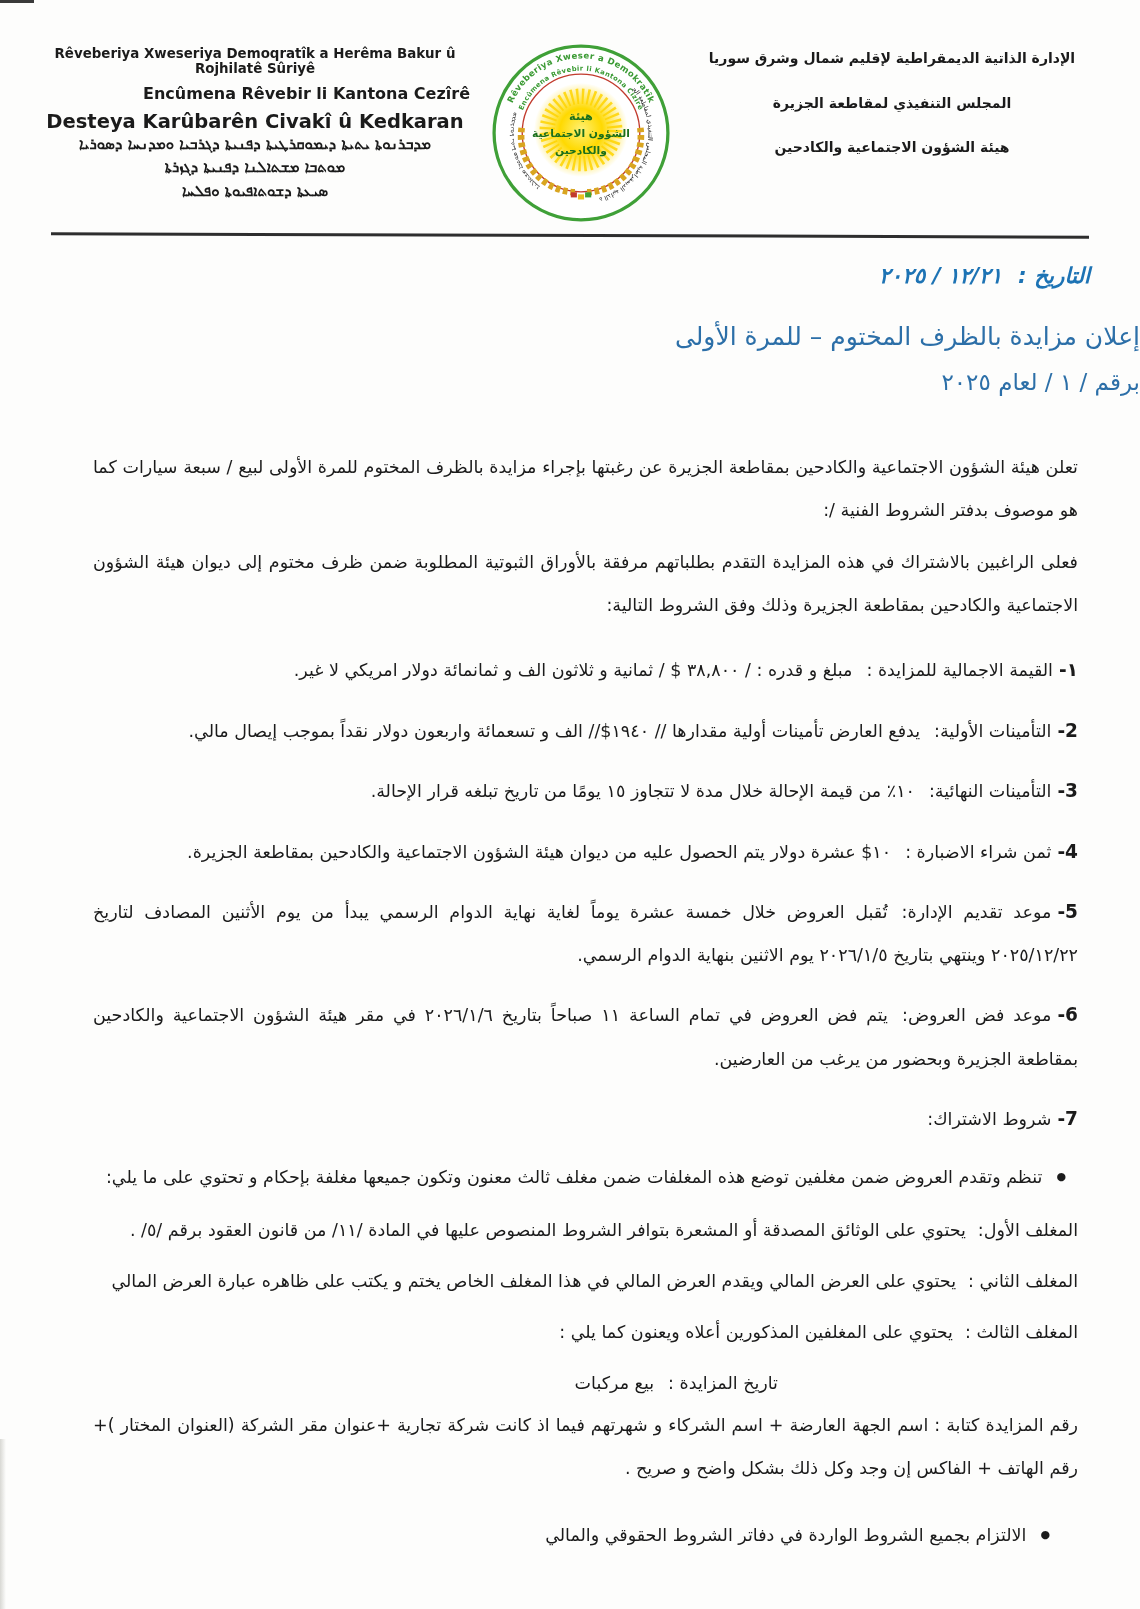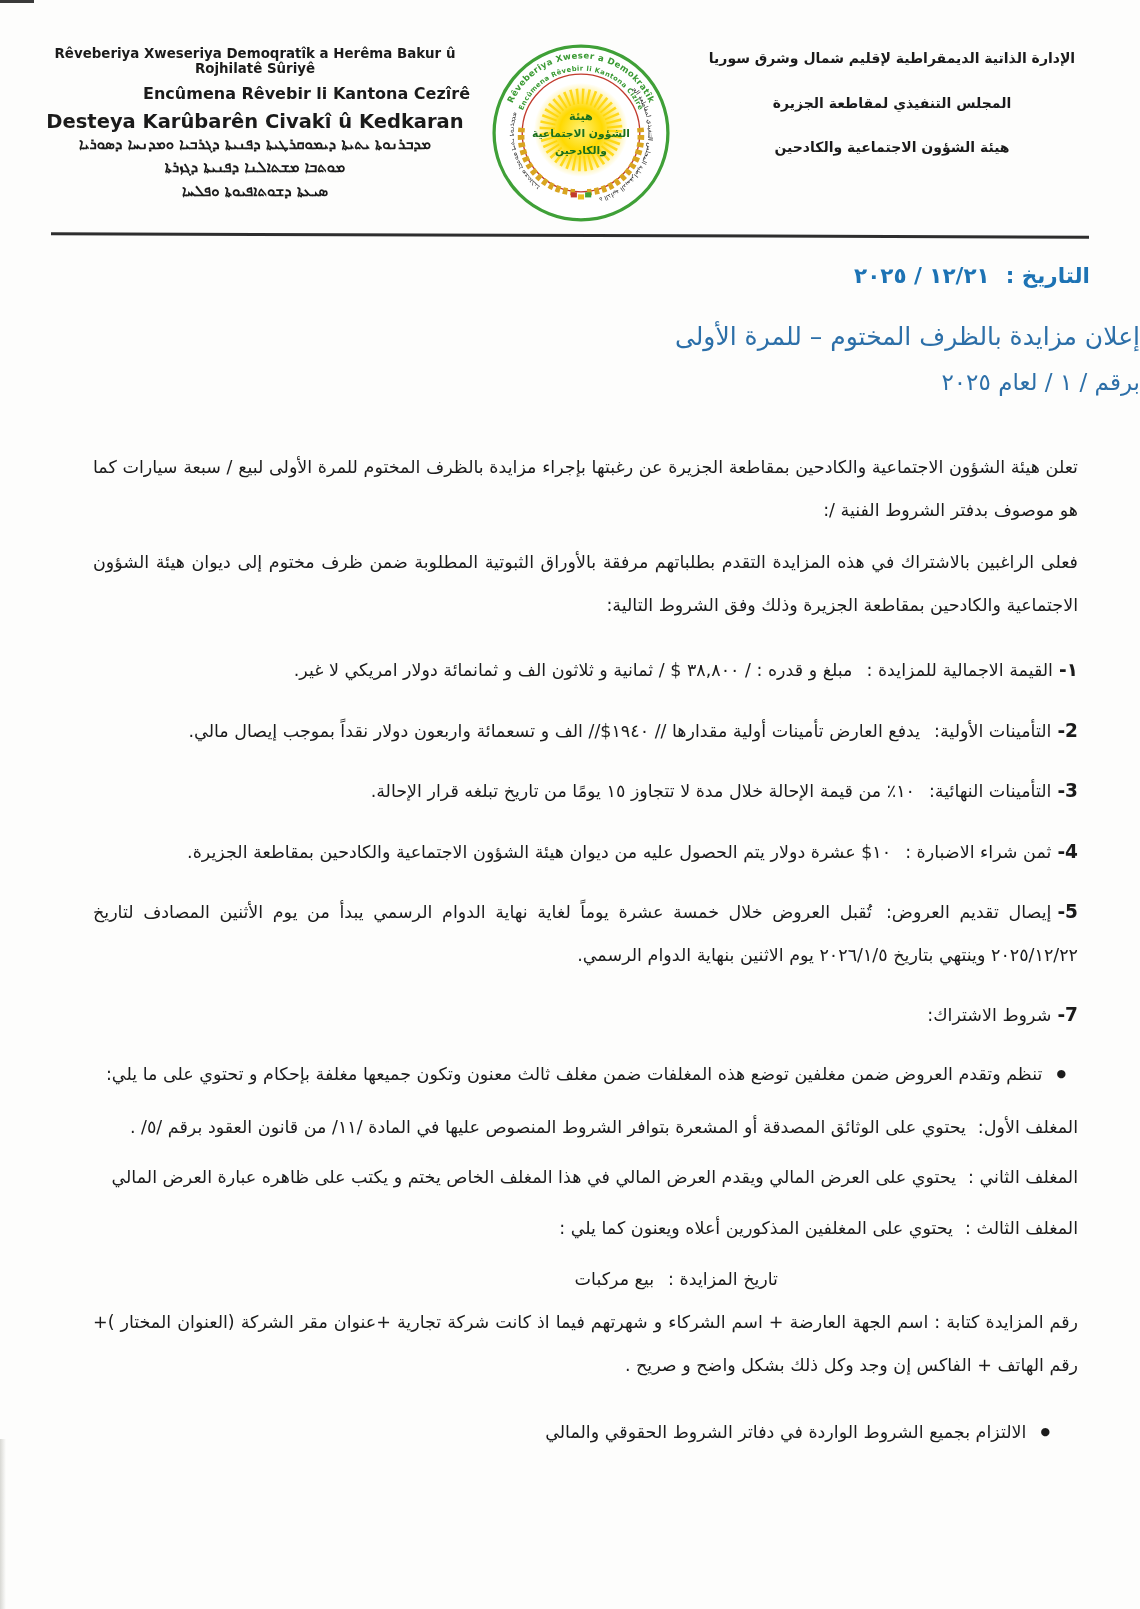--- a/index.html
+++ b/index.html
@@ -23,21 +23,21 @@
   .hl1{font-size:13.4px;font-weight:700;margin:0;}
   .hl2{font-size:16px;font-weight:700;margin:8px 0 0 0;text-align:right;}
   .hl3{font-size:19.5px;font-weight:600;margin:7px 0 0 0;}
   .syr{direction:rtl;font-size:15px;font-weight:700;margin:0 0 0 0;line-height:1.55;}
 
   .rule{width:1038px;margin:10px auto 0 auto;border-top:3px solid #2e2e2e;
     transform:rotate(0.18deg);}
 
   
   .date-line{direction:rtl;text-align:right;padding:26px 50px 0 0;
-    color:#1d73b4;font-weight:700;font-size:21.5px;}
+    color:#1d73b4;font-weight:700;font-size:21.5px;font-style:italic;}
   .date-line .lbl{margin-left:16px;}
   .doc-title{ text-align:right;color:#2c6fa8;margin-top:30px;direction:rtl;}
   .doc-title .t1{font-size:25px;margin:0;line-height:1.5;}
   .doc-title .t2{font-size:23px;margin:10px 0 0 0;line-height:1.4;}
 
   
   main{direction:rtl;padding:0 62px 0 62px;margin-top:48px;
     font-size:17.5px;line-height:2.45;text-align:justify;margin-left:31px;}
   main p{margin:0;}
   .intro1{margin-bottom:10px;}
@@ -150,21 +150,24 @@
     <p class="item">
       <span class="num">2-</span><span class="lbl">التأمينات الأولية:</span><span class="txt">يدفع العارض تأمينات أولية مقدارها // ١٩٤٠$// الف و تسعمائة واربعون دولار نقداً بموجب إيصال مالي.</span>
     </p>
     <p class="item">
       <span class="num">3-</span><span class="lbl">التأمينات النهائية:</span><span class="txt">١٠٪ من قيمة الإحالة خلال مدة لا تتجاوز ١٥ يومًا من تاريخ تبلغه قرار الإحالة.</span>
     </p>
     <p class="item">
       <span class="num">4-</span><span class="lbl">ثمن شراء الاضبارة :</span><span class="txt">١٠$ عشرة دولار يتم الحصول عليه من ديوان هيئة الشؤون الاجتماعية والكادحين بمقاطعة الجزيرة.</span>
     </p>
     <p class="item">
-      <span class="num">5-</span><span class="lbl">إيصال تقديم العروض:</span><span class="txt">تُقبل العروض خلال خمسة عشرة يوماً لغاية نهاية الدوام الرسمي يبدأ من يوم الأثنين المصادف لتاريخ ٢٠٢٥/١٢/٢٢ وينتهي بتاريخ ٢٠٢٦/١/٥ يوم الاثنين بنهاية الدوام الرسمي.</span>
+      <span class="num">5-</span><span class="lbl">موعد تقديم الإدارة:</span><span class="txt">تُقبل العروض خلال خمسة عشرة يوماً لغاية نهاية الدوام الرسمي يبدأ من يوم الأثنين المصادف لتاريخ ٢٠٢٥/١٢/٢٢ وينتهي بتاريخ ٢٠٢٦/١/٥ يوم الاثنين بنهاية الدوام الرسمي.</span>
+    </p>
+    <p class="item">
+      <span class="num">6-</span><span class="lbl">موعد فض العروض:</span><span class="txt">يتم فض العروض في تمام الساعة ١١ صباحاً بتاريخ ٢٠٢٦/١/٦ في مقر هيئة الشؤون الاجتماعية والكادحين بمقاطعة الجزيرة وبحضور من يرغب من العارضين.</span>
     </p>
     <p class="item">
       <span class="num">7-</span><span class="lbl">شروط الاشتراك:</span><span class="txt"></span>
     </p>
 
     <p class="bullet">
       <span class="dot">●</span><span>تنظم وتقدم العروض ضمن مغلفين توضع هذه المغلفات ضمن مغلف ثالث معنون وتكون جميعها مغلفة بإحكام و تحتوي على ما يلي:</span>
     </p>
 
     <p class="env">

